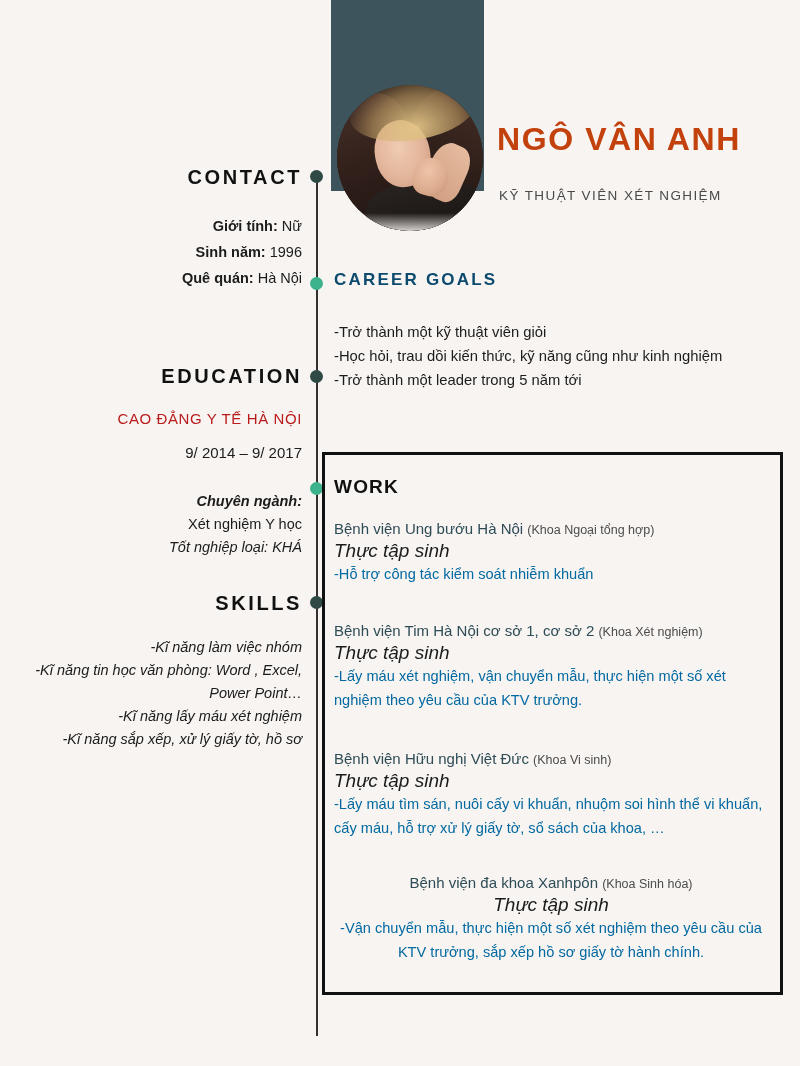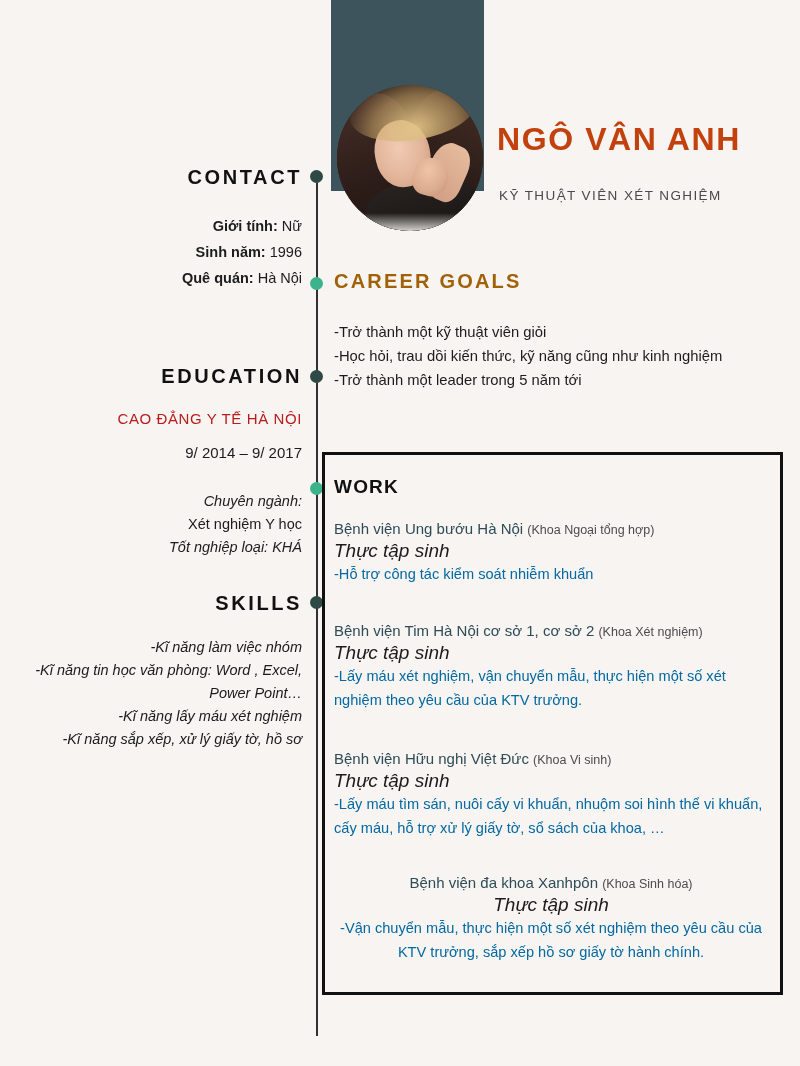--- a/index.html
+++ b/index.html
@@ -208,24 +208,24 @@
     font-size: 13.5px;
     letter-spacing: 1.4px;
     color: #4a4a4a;
   }
 
   
   .cg-head {
     position: absolute;
     left: 334px;
     top: 270px;
-    font-size: 20px;
+    font-size: 17px;
     font-weight: bold;
     letter-spacing: 2.2px;
-    color: #a16207;
+    color: #0c4a6e;
   }
   .cg-list {
     position: absolute;
     left: 334px;
     top: 320px;
     font-size: 14.8px;
     line-height: 24px;
     color: #1c1c1c;
   }
 
@@ -316,21 +316,21 @@
     <div class="left-line" style="top:268px;">
       <b>Quê quán:</b>
       <span>Hà Nội</span>
     </div>
 
     <div class="sec-head" style="top:365px;">EDUCATION</div>
 
     <div class="edu-school" style="top:410px;">CAO ĐẲNG Y TẾ HÀ NỘI</div>
     <div class="edu-years" style="top:444px;">9/ 2014 – 9/ 2017</div>
 
-    <div class="left-line italic" style="top:491px;">Chuyên ngành:</div>
+    <div class="left-line italic" style="top:491px;font-weight:bold;">Chuyên ngành:</div>
     <div class="left-line" style="top:514px;">Xét nghiệm Y học</div>
     <div class="left-line italic" style="top:537px;">
       <span>Tốt nghiệp loại:</span>
       <span>KHÁ</span>
     </div>
 
     <div class="sec-head" style="top:592px;">SKILLS</div>
 
     <div class="skills-block" style="top:636px;">
       <div>-Kĩ năng làm việc nhóm</div>

